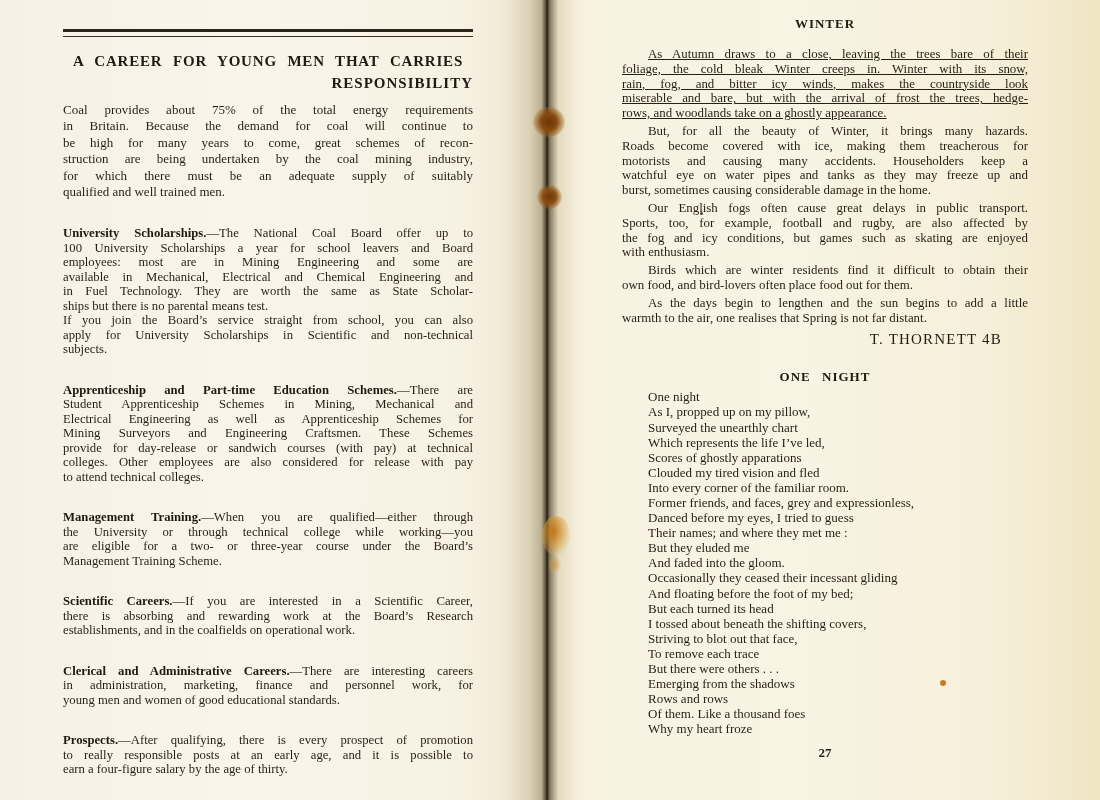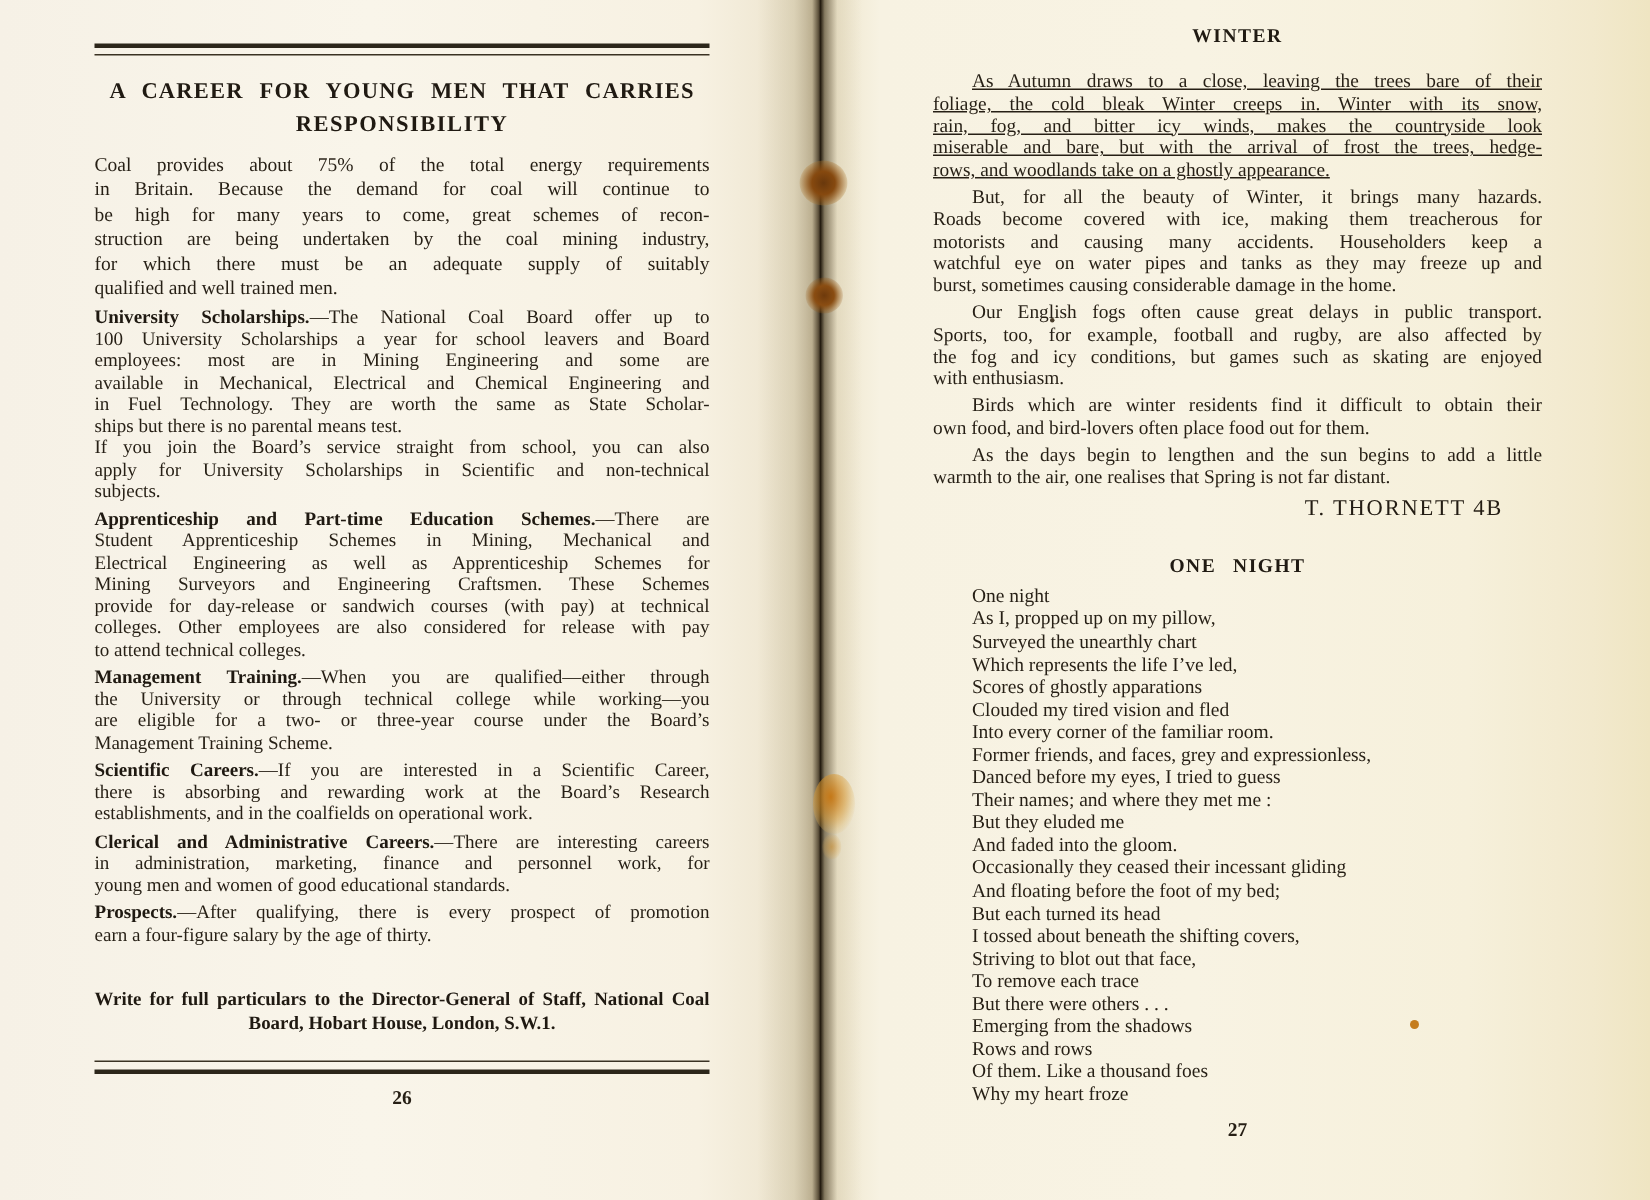--- a/index.html
+++ b/index.html
@@ -25,23 +25,23 @@
   .stain-4{left:548px;top:556px;width:13px;height:17px;
     background:radial-gradient(ellipse,rgba(205,140,40,.55) 0%,rgba(215,165,80,.25) 55%,rgba(215,165,80,0) 78%);}
   .speck-1{left:940px;top:680px;width:6px;height:6px;background:#c57d1e;}
   .speck-2{left:700px;top:212px;width:3px;height:3px;background:#4a3e2c;}
 
   
   .lp-content{position:absolute;left:63px;top:0;width:410px;font-size:12.7px;line-height:14.5px;z-index:2;}
   .rule-double-top{margin-top:29px;height:4px;border-top:3px solid #2c261a;border-bottom:1px solid #3a3223;}
   .rule-double-bottom{margin-top:17px;height:5px;border-top:1px solid #3a3223;border-bottom:3px solid #2c261a;}
   .lp-title1{margin-top:16px;text-align:center;font-weight:bold;font-size:15px;line-height:16px;letter-spacing:.8px;word-spacing:6px;color:#201a12;}
-  .lp-title2{margin-top:6px;text-align:center;font-weight:bold;font-size:15px;line-height:16px;letter-spacing:1px;color:#201a12;}
+  .lp-title2{margin-top:6px;text-align:right;font-weight:bold;font-size:15px;line-height:16px;letter-spacing:1px;color:#201a12;}
   .intro{margin-top:11px;line-height:16.4px;font-size:13px;}
-  .section{margin-top:4px;}
+  .section{margin-top:26px;}
   .section .lead{font-weight:bold;color:#1f1911;}
   .line{text-align:justify;text-align-last:justify;}
   .line:last-child{text-align-last:left;}
   .ragged .line{text-align:left;text-align-last:left;}
   .first-line{text-align:justify;text-align-last:justify;}
   .footer-note{margin-top:28px;font-weight:bold;font-size:12.6px;line-height:16px;color:#1f1911;}
   .footer-l1{text-align:justify;text-align-last:justify;}
   .footer-l2{text-align:center;}
   .page-num{margin-top:9px;text-align:center;font-weight:bold;font-size:13px;}
 
@@ -136,20 +136,21 @@
       <div class="first-line"><b class="lead">Clerical and Administrative Careers.</b><span>—There are interesting careers</span></div>
       <div>
           <div class="line">in administration, marketing, finance and personnel work, for</div>
           <div class="line">young men and women of good educational standards.</div>
         </div>
     </div>
 
     <div class="section">
       <div class="first-line"><b class="lead">Prospects.</b><span>—After qualifying, there is every prospect of promotion</span></div>
       <div>
+          <div class="line">to really responsible posts at an early age, and it is possible to</div>
           <div class="line">earn a four-figure salary by the age of thirty.</div>
         </div>
     </div>
 
     <div class="footer-note">
       <div class="footer-l1">Write for full particulars to the Director-General of Staff, National Coal</div>
       <div class="footer-l2">Board, Hobart House, London, S.W.1.</div>
     </div>
 
     <div class="rule-double-bottom"></div>

